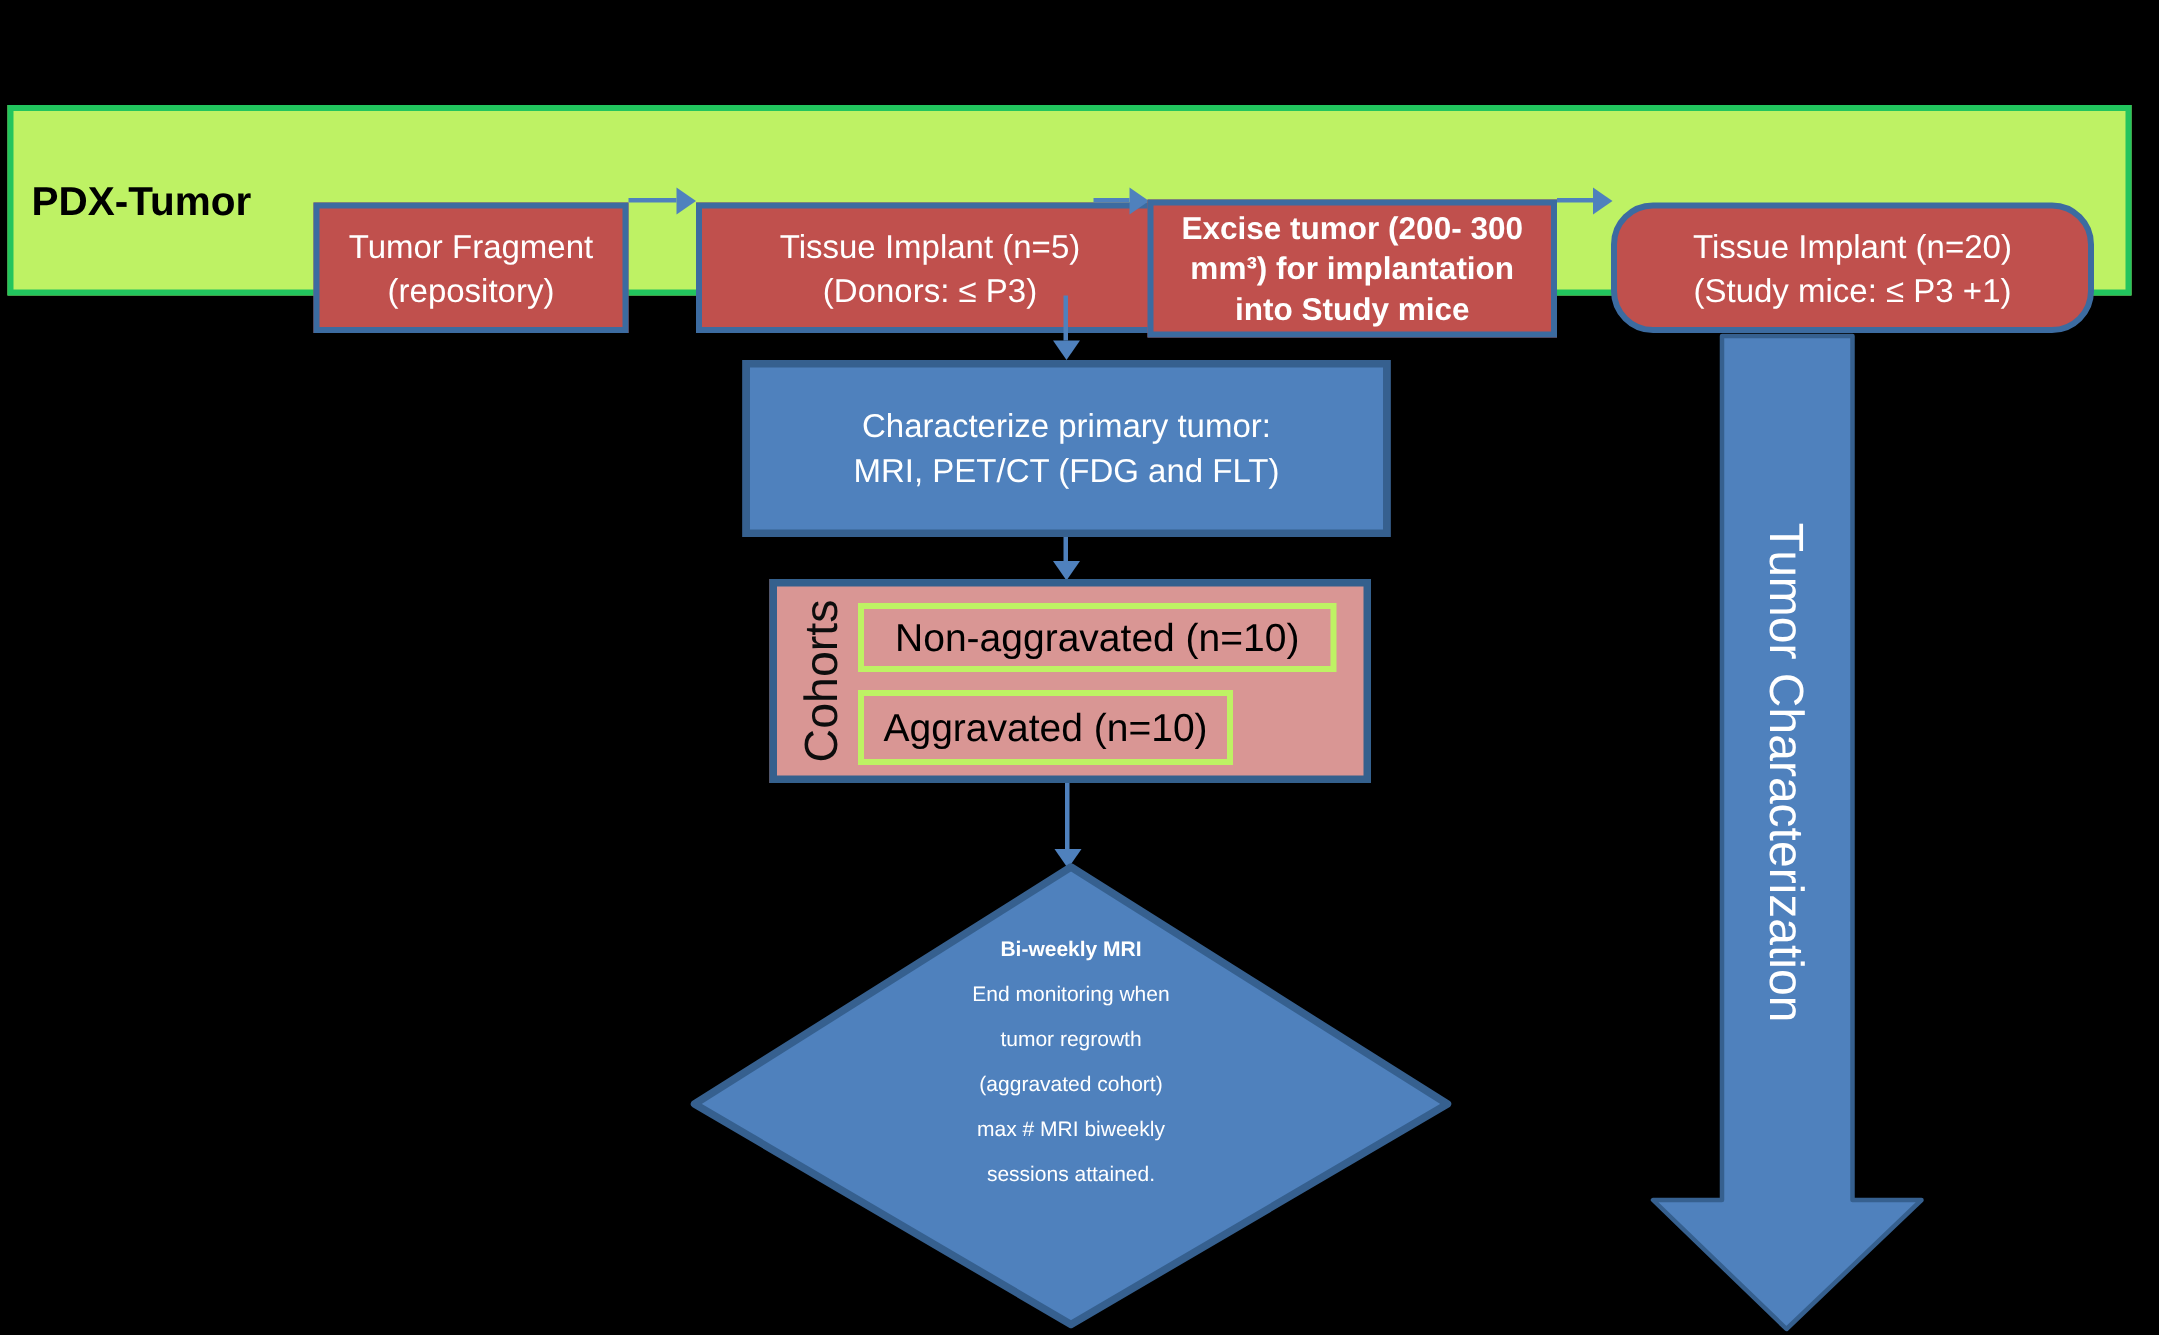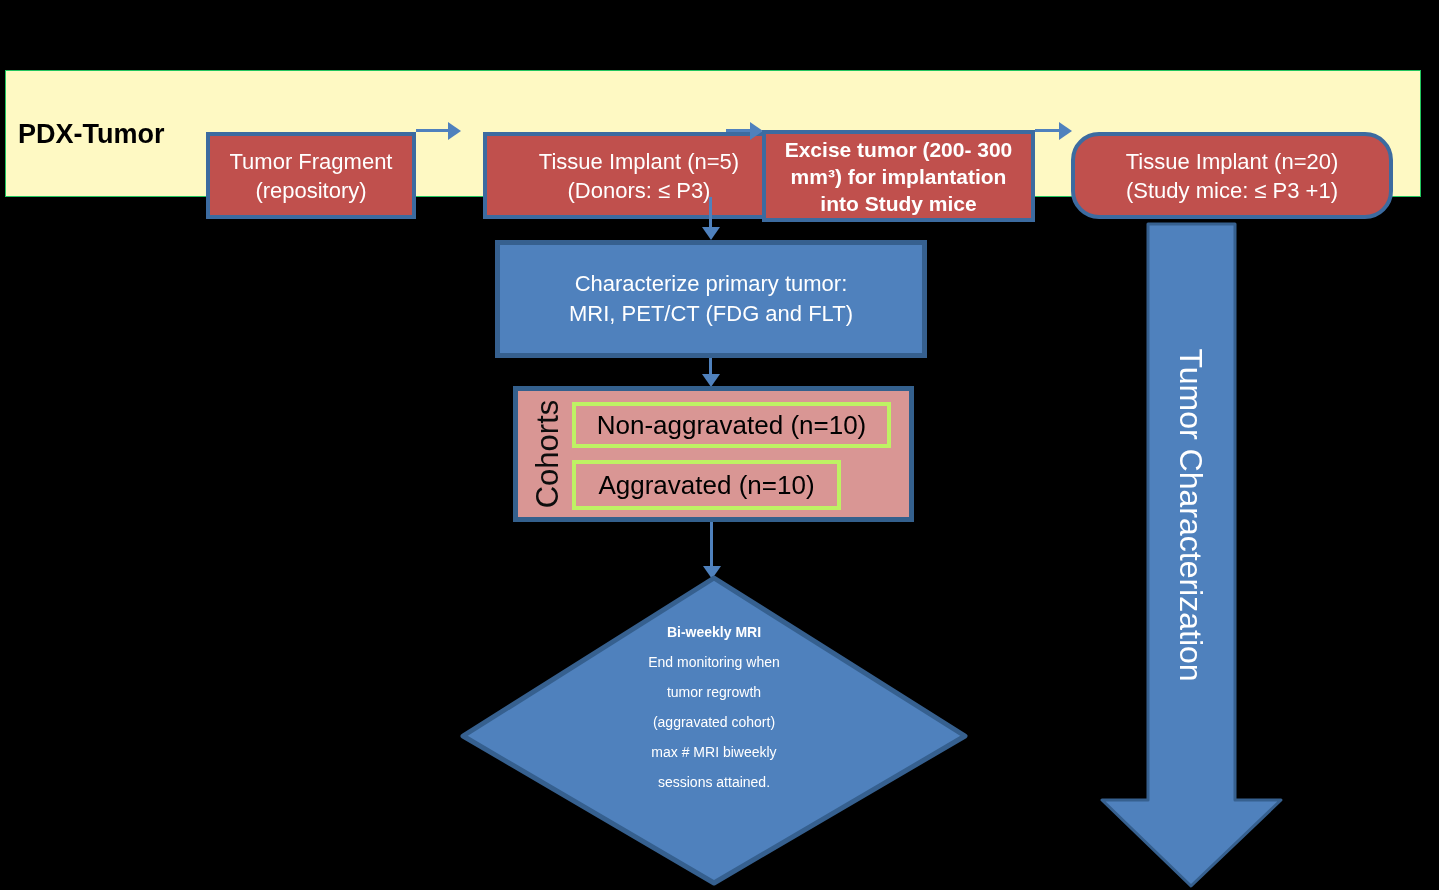--- a/index.html
+++ b/index.html
@@ -3,35 +3,35 @@
 <meta charset="utf-8">
 <style>
   html, body { margin:0; padding:0; background:#000; }
   .stage {
     position:relative; width:1439px; height:890px; background:#000;
     font-family:"Liberation Sans", sans-serif; overflow:hidden;
   }
   
   .banner {
     position:absolute; left:5px; top:70px; width:1416px; height:127px;
-    background:#fef9c3; border:1px solid #22c55e; box-sizing:border-box;
+    background:#bef264; border:4px solid #22c55e; box-sizing:border-box;
   }
   .banner-title {
     position:absolute; left:12px; top:50%; transform:translateY(-50%);
     color:#000; font-weight:bold; font-size:27px; line-height:36px; white-space:nowrap;
   }
   .flow-box {
     position:absolute; box-sizing:border-box; border:4px solid #3c6ba0;
     background:#c0504d; color:#fff; display:flex; flex-direction:column;
     align-items:center; justify-content:center; text-align:center;
     font-size:22px; line-height:29px;margin-top:44px;
   }
   .flow-box.small { font-size:21px; line-height:27px;font-weight:bold; }
   .box-1 { left:200px; top:17px; width:210px; height:87px; }
-  .box-2 { left:477px; top:17px; width:312px; height:87px; }
+  .box-2 { left:455px; top:17px; width:312px; height:87px; }
   .box-3 { left:756px; top:15px; width:273px; height:92px; }
   .box-4 { left:1065px; top:17px; width:322px; height:87px;border-radius:28px; }
   
   .h-line { position:absolute; height:3px; background:#4f81bd; top:58px; }
   .h-head {
     position:absolute; width:0; height:0; top:51px;
     border-left:13px solid #4f81bd; border-top:9px solid transparent; border-bottom:9px solid transparent;
   }
   .h1-line { left:410px; width:32px; } .h1-head { left:442px; }
   .h2-line { left:720px; width:24px; } .h2-head { left:744px; }
@@ -63,21 +63,21 @@
   }
   .cohorts-label {
     transform:rotate(-90deg); color:#0d0d0d; font-size:31px; white-space:nowrap;
   }
   .cohort-item {
     position:absolute; box-sizing:border-box; border:4px solid #bef264;
     color:#000; font-size:26px; display:flex; align-items:center; justify-content:center;
     white-space:nowrap;
   }
   .cohort-1 { left:54px; top:11px; width:319px; height:46px; }
-  .cohort-2 { left:54px; top:69px; width:269px; height:50px; }
+  .cohort-2 { left:54px; top:69px; width:250px; height:50px; }
   
   .diamond-svg { position:absolute; left:455px; top:570px; }
   .diamond-text {
     position:absolute; left:494px; top:617px; width:440px;
     color:#fff; text-align:center; font-size:14px; line-height:30px;
   }
   .diamond-text .t-bold { font-weight:bold; }
   
   .side-arrow-svg { position:absolute; left:1095px; top:220px; }
   .side-arrow-label {

